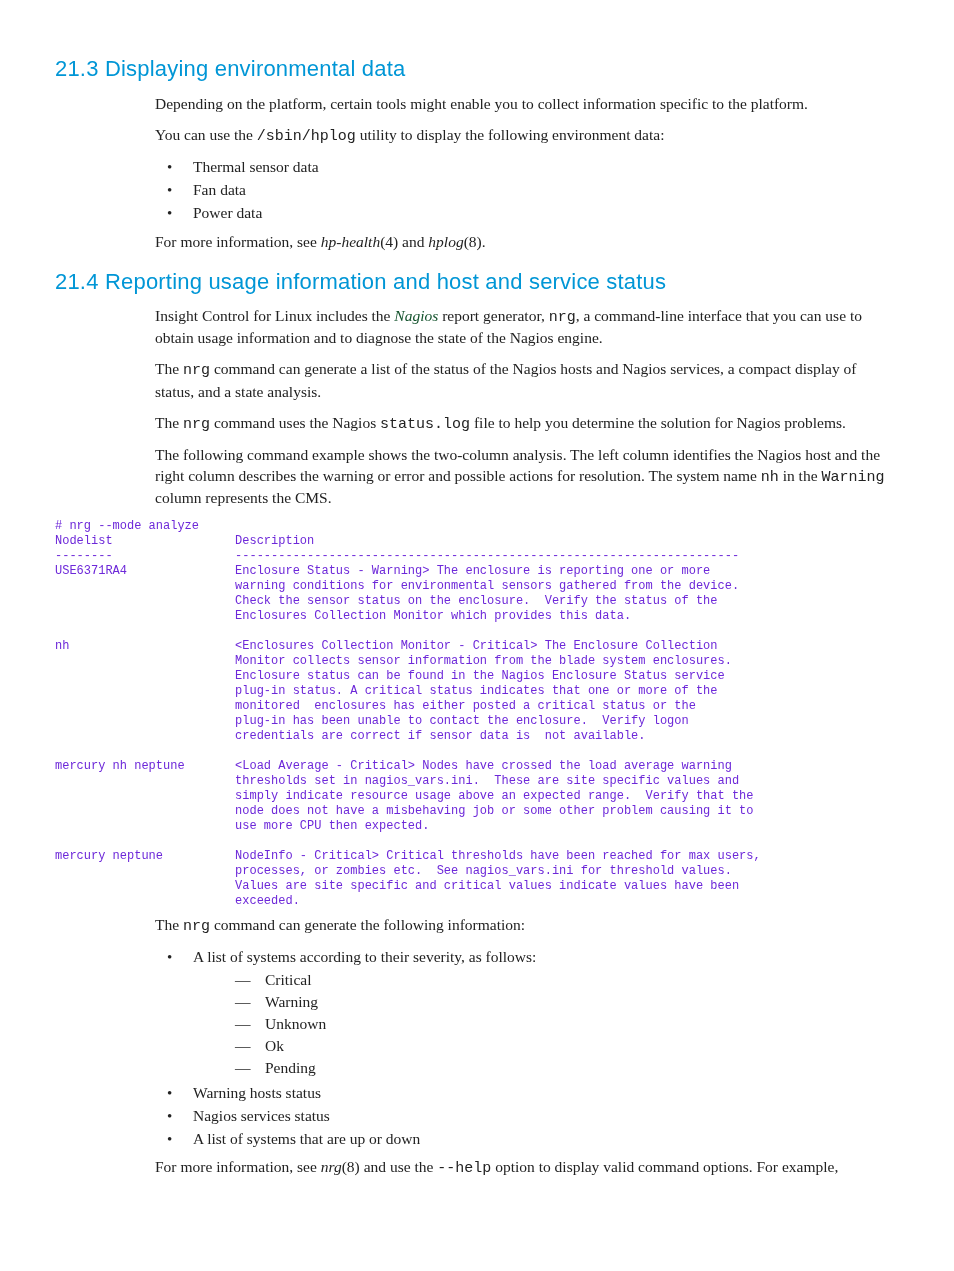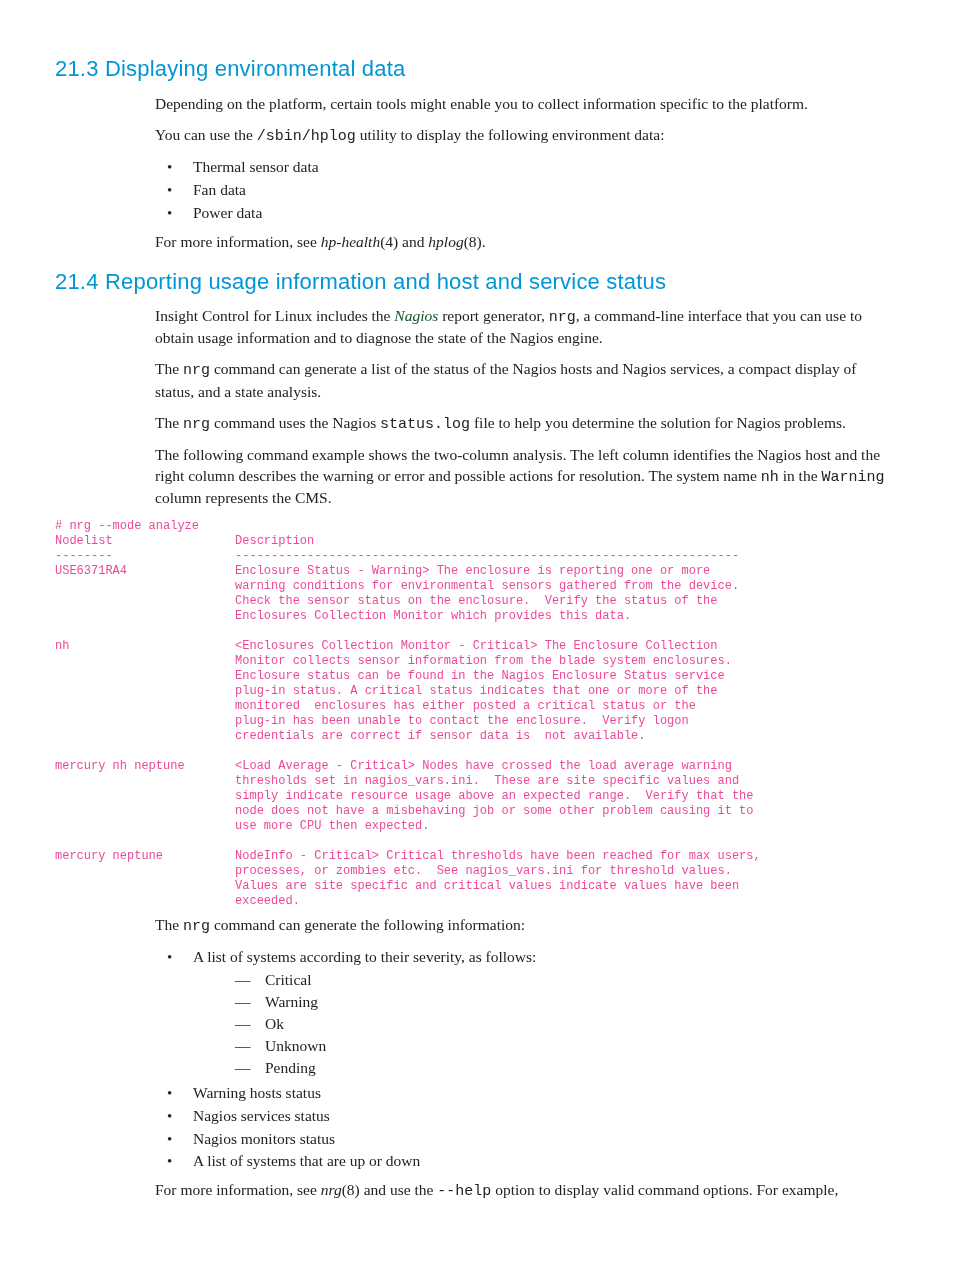--- a/index.html
+++ b/index.html
@@ -73,21 +73,21 @@
   .link {
     color: #14532d;
     font-style: italic;
   }
   pre.code {
     font-family: "Courier New", Courier, monospace;
     font-size: 12px;
     line-height: 1.25;
     white-space: pre;
     margin: 8px 0 6px 0;
-    color: #ec4899;
+    color: #6d28d9;
   }
 </style>
 </head>
 <body>
 
 <h2 class="section-head">21.3 Displaying environmental data</h2>
 <div class="body-block">
   <p>Depending on the platform, certain tools might enable you to collect information specific to the platform.</p>
   <p>
     <span>You can use the </span><span class="mono">/sbin/hplog</span><span> utility to display the following environment data:</span>
@@ -148,26 +148,25 @@
 <div class="body-block">
   <p>
     <span>The </span><span class="mono">nrg</span><span> command can generate the following information:</span>
   </p>
   <ul class="bullets">
     <li>
       <span>A list of systems according to their severity, as follows:</span>
       <ul class="dash">
         <li>Critical</li>
         <li>Warning</li>
+        <li>Unknown</li>
         <li>Ok</li>
-        <li>Unknown</li>
         <li>Pending</li>
       </ul>
     </li>
     <li>Warning hosts status</li>
     <li>Nagios services status</li>
-    <li>Nagios monitors status</li>
     <li>A list of systems that are up or down</li>
   </ul>
   <p>
     <span>For more information, see </span><span class="italic">nrg</span><span>(8) and use the </span><span class="mono">--help</span><span> option to display valid command options. For example,</span>
   </p>
 </div>
 
 </body></html>

